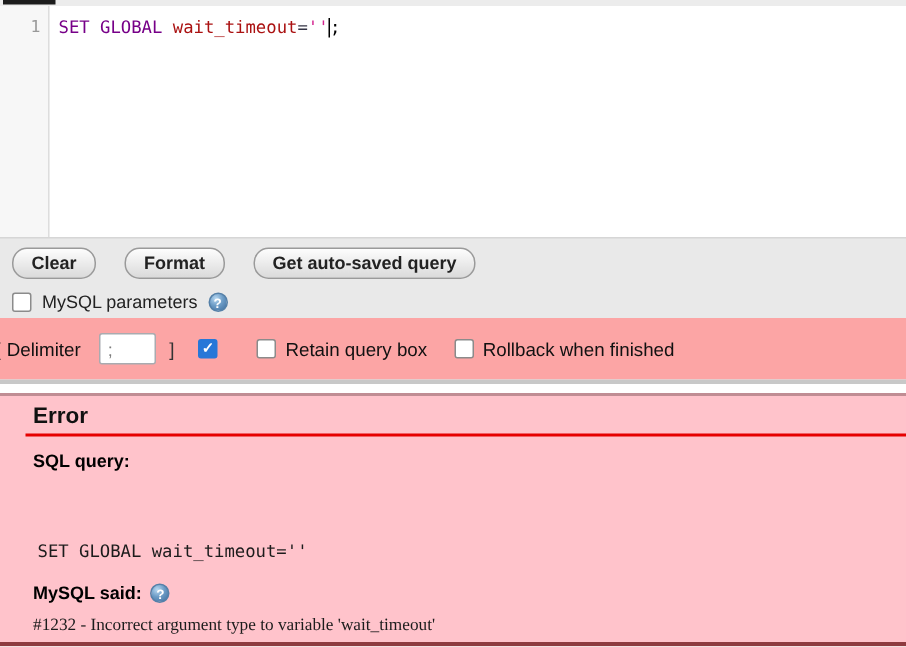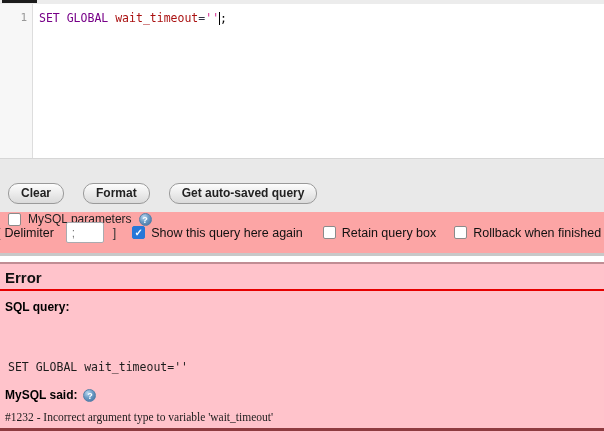--- a/index.html
+++ b/index.html
@@ -24,21 +24,21 @@
   .code-area { flex:1; padding:7px 10px 0 6px; font-family:"DejaVu Sans Mono", monospace; font-size:11.5px; white-space:pre; }
   .tok-kw   { color:#770088; }
   .tok-var  { color:#aa1111; }
   .tok-op   { color:#333344; }
   .tok-str  { color:#d4258f; }
   .tok-punc { color:#000; }
   .caret { display:inline-block; width:1px; height:13px; background:#000; vertical-align:text-bottom; }
 
   
   .gray-panel { height:54px; background:#e9e9e9; border-top:1px solid #d6d6d6; padding:6px 0 0 8px; }
-  .btn-row { display:flex; align-items:center;margin-top:18px; }
+  .btn-row { display:flex; align-items:center; }
   .pma-btn {
     font-family:"Liberation Sans", sans-serif; font-size:12px; font-weight:bold; color:#222;
     padding:2px 12px 3px; margin-right:19px;
     border:1px solid #9a9a9a; border-radius:10px;
     background:linear-gradient(#fdfdfd, #dadada); cursor:pointer;
   }
   .bind-row { margin-top:8px; display:flex; align-items:center; font-size:12px; color:#222; }
 
   
   .cb {
@@ -72,21 +72,21 @@
   .opt-group { display:flex; align-items:center; }
   .opt-group .cb { margin-right:6px; }
   .g1 { margin-left:16px; } .g2 { margin-left:20px; } .g3 { margin-left:18px; }
 
   .divider { height:3px; background:#c8c8c8; }
   .gap { height:6px; background:#fff; }
 
   
   .error-box {
     height:169px; background:#ffc3cb;
-    border-top:2px solid #c08d94; border-bottom:3px solid #8e3b40;
+    border-top:2px solid #c08d94; border-bottom:3px solid #8e3b40;padding-left:17px;
   }
   .error-heading { font-size:15px; font-weight:bold; color:#111; padding:5px 0 3px 5px; }
   .error-rule { height:2px; background:#e60000; }
   .sql-query-label { font-size:12px; font-weight:bold; margin:9px 0 0 5px; }
   .query-text {
     font-family:"DejaVu Sans Mono", monospace; font-size:11.5px; color:#1c1c1c;
     margin:46px 0 0 8px;
   }
   .mysql-said { display:flex; align-items:flex-end; font-size:12px; font-weight:bold; margin:14px 0 0 5px; }
   .mysql-said .help-icon { margin-left:6px; }
@@ -125,21 +125,20 @@
   </div>
 
   <div class="delim-row">
     <span class="bracket-open">[</span>
     <span class="delim-label">Delimiter</span>
     <input class="delim-input" value=";" style="">
     <span class="bracket-close">]</span>
 
     <span class="opt-group g1">
       <span class="cb checked">✓</span>
-      <span>Show this query here again</span>
     </span>
     <span class="opt-group g2">
       <span class="cb"></span>
       <span>Retain query box</span>
     </span>
     <span class="opt-group g3">
       <span class="cb"></span>
       <span>Rollback when finished</span>
     </span>
 

